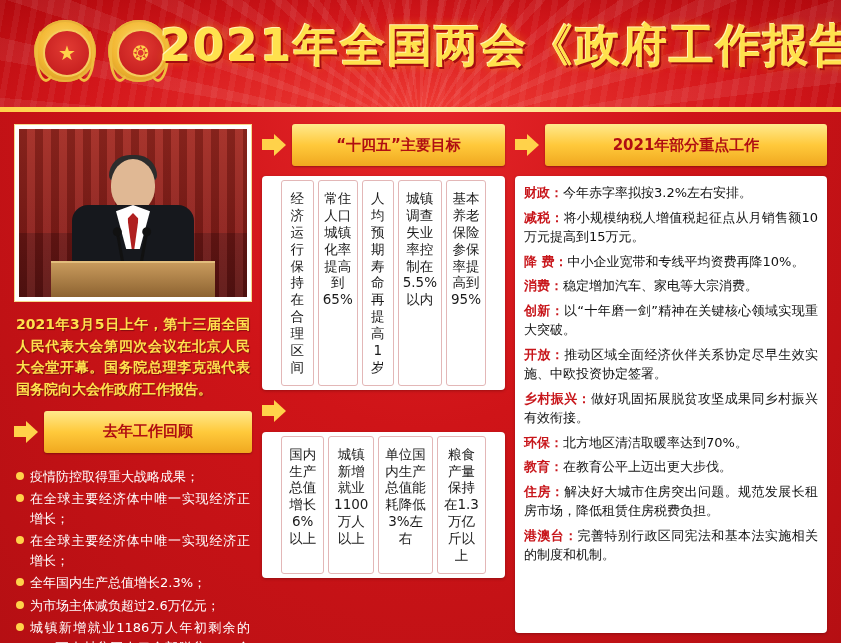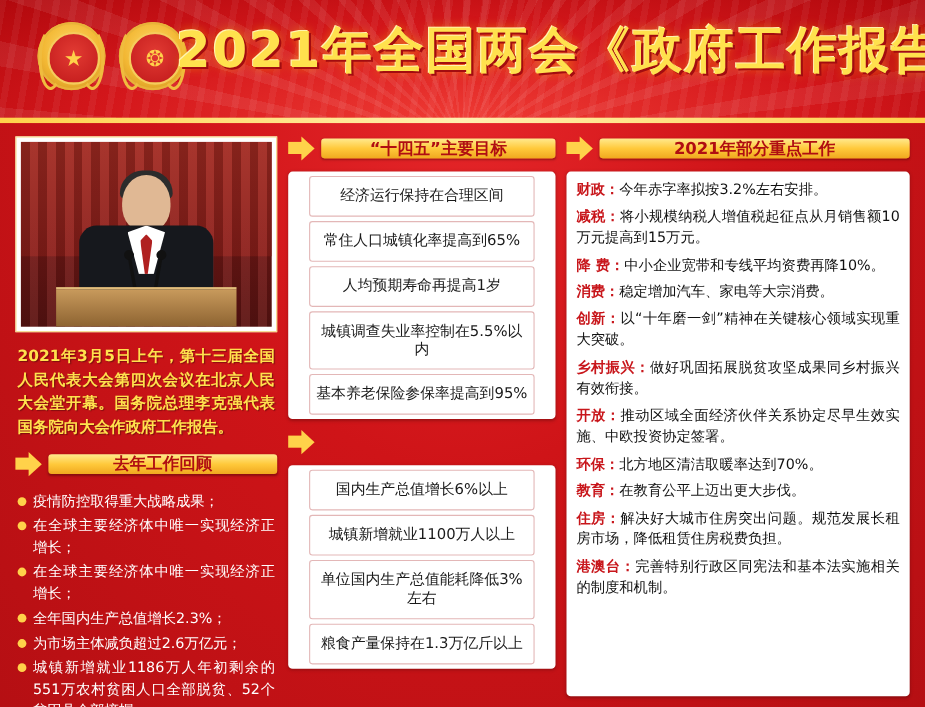--- a/index.html
+++ b/index.html
@@ -143,21 +143,21 @@
     width:24px;height:22px;flex:none;position:relative;
   }
   .arrow:before{
     content:"";position:absolute;left:0;top:5px;width:13px;height:11px;background:#ffd24a;
   }
   .arrow:after{
     content:"";position:absolute;left:12px;top:0;width:0;height:0;
     border-top:11px solid transparent;border-bottom:11px solid transparent;border-left:12px solid #ffd24a;
   }
   .title-bar{
-    flex:1;height:18px;border-radius:3px;
+    flex:1;height:42px;border-radius:3px;
     background:linear-gradient(180deg,#ffe98d 0%,#ffc93b 50%,#f0a81f 100%);
     color:#b00e12;font-weight:bold;font-size:15px;
     display:flex;align-items:center;justify-content:center;
     box-shadow:0 1px 2px rgba(0,0,0,0.3);
     white-space:nowrap;
   }
 
   
   .bullets{
     color:#fff;font-size:13px;line-height:1.5;
@@ -168,21 +168,21 @@
   }
   .dot{
     flex:none;width:8px;height:8px;border-radius:50%;
     background:#ffd24a;margin-top:5px;
   }
   .bullet-text{flex:1;}
 
   
   .box-list{
     background:#ffffff;border-radius:4px;padding:4px 19px;
-    display:flex;flex-direction:column;gap:4px;
+    display:flex;flex-direction:row;gap:4px;
     box-shadow:0 1px 3px rgba(0,0,0,0.25);
   }
   .box-item{
     border:1px solid #e3b7b7;border-radius:3px;
     background:#fff;color:#1a1a1a;font-size:13.5px;
     text-align:center;padding:9px 4px;line-height:1.25;
   }
 
   
   .right-panel{
@@ -321,24 +321,24 @@
         <div class="kv">
           <span class="k">降 费：</span><span class="v">中小企业宽带和专线平均资费再降10%。</span>
         </div>
         <div class="kv">
           <span class="k">消费：</span><span class="v">稳定增加汽车、家电等大宗消费。</span>
         </div>
         <div class="kv">
           <span class="k">创新：</span><span class="v">以“十年磨一剑”精神在关键核心领域实现重大突破。</span>
         </div>
         <div class="kv">
+          <span class="k">开放：</span><span class="v">推动区域全面经济伙伴关系协定尽早生效实施、中欧投资协定签署。</span>
+        </div>
+        <div class="kv">
           <span class="k">乡村振兴：</span><span class="v">做好巩固拓展脱贫攻坚成果同乡村振兴有效衔接。</span>
-        </div>
-        <div class="kv">
-          <span class="k">开放：</span><span class="v">推动区域全面经济伙伴关系协定尽早生效实施、中欧投资协定签署。</span>
         </div>
         <div class="kv">
           <span class="k">环保：</span><span class="v">北方地区清洁取暖率达到70%。</span>
         </div>
         <div class="kv">
           <span class="k">教育：</span><span class="v">在教育公平上迈出更大步伐。</span>
         </div>
         <div class="kv">
           <span class="k">住房：</span><span class="v">解决好大城市住房突出问题。规范发展长租房市场，降低租赁住房税费负担。</span>
         </div>

